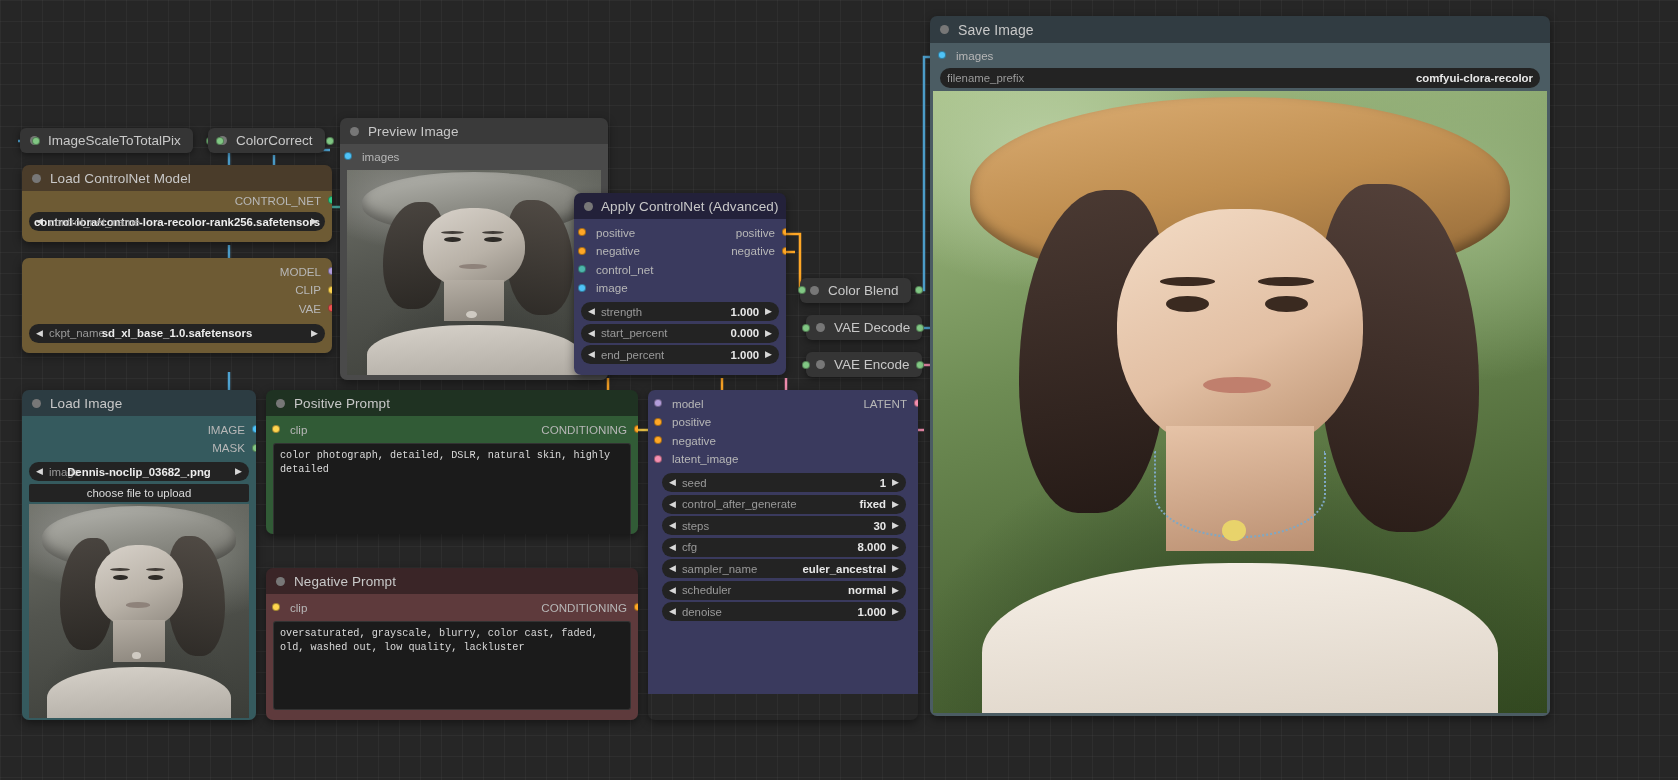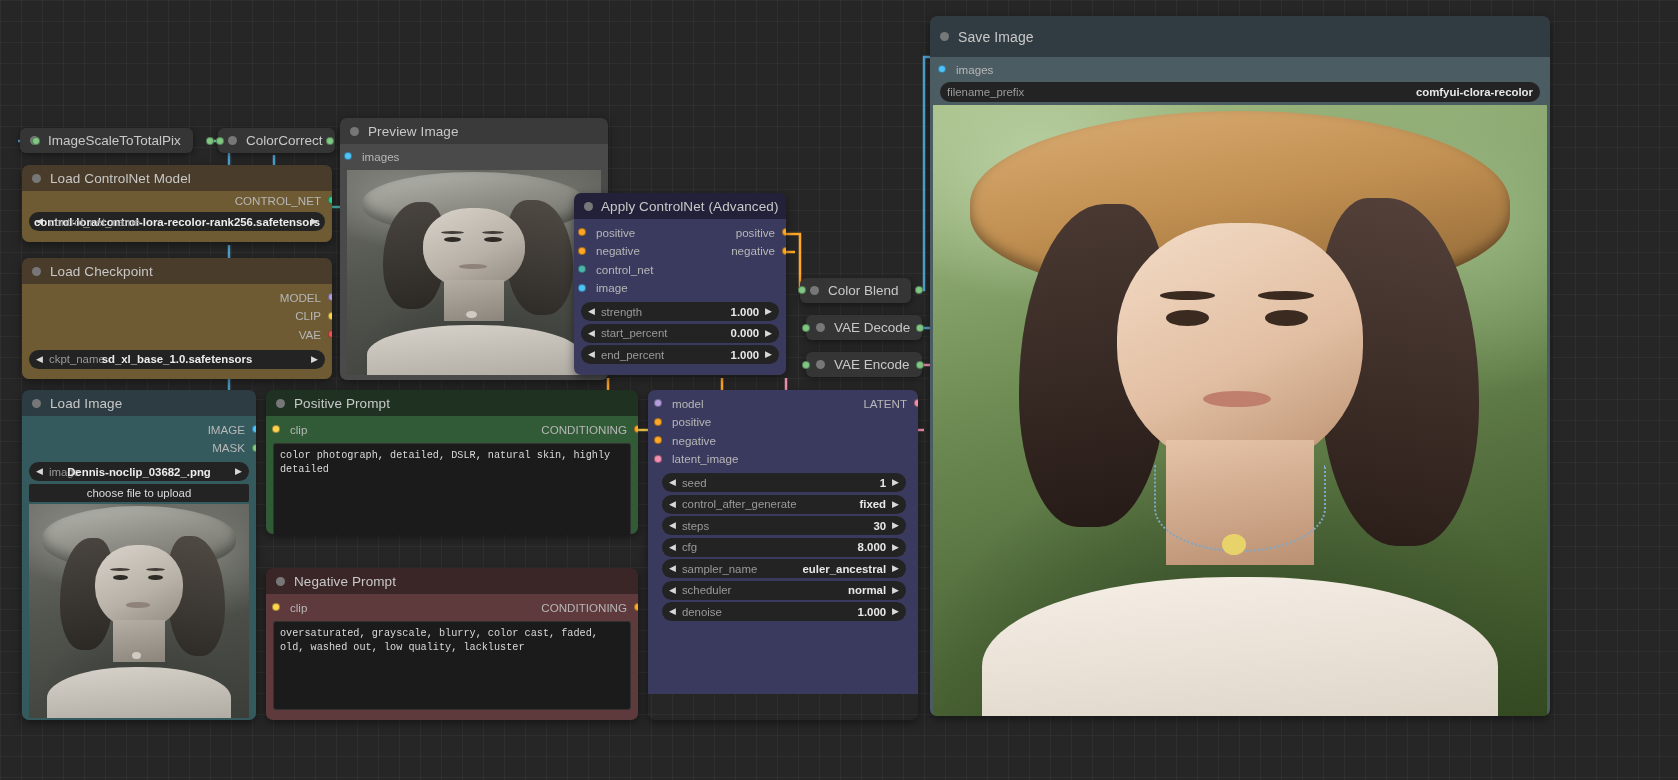--- a/index.html
+++ b/index.html
@@ -300,21 +300,21 @@
     <path d="M18 141 L40 141" stroke="#4fa3d1" stroke-width="2.5" fill="none"></path>
   </svg>
 
   <div class="node-collapsed" style="left:20px; top:128px;">
     <span class="collapse-dot"></span>
     <span>ImageScaleToTotalPix</span>
   </div>
   <div class="dot left" style="position:absolute; left:32px; top:141px; background:#81c784;"></div>
   <div class="dot left" style="position:absolute; left:206px; top:141px; background:#81c784;"></div>
 
-  <div class="node-collapsed" style="left:218px; top:128px;justify-content:center;">
+  <div class="node-collapsed" style="left:208px; top:128px;justify-content:center;">
     <span class="collapse-dot"></span>
     <span>ColorCorrect</span>
   </div>
   <div class="dot left" style="position:absolute; left:216px; top:141px; background:#81c784;"></div>
   <div class="dot left" style="position:absolute; left:326px; top:141px; background:#81c784;"></div>
 
   <div class="node t-brown" style="left:22px; top:165px; width:310px;">
     <div class="node-title">
       <span class="collapse-dot"></span>
       <span>Load ControlNet Model</span>
@@ -327,24 +327,20 @@
       <div class="widget combo-overlap">
         <span class="arrowL">◀</span>
         <span class="wval">control-lora/control-lora-recolor-rank256.safetensors</span>
         <span class="wname">control_net_name</span>
         <span class="arrowR" style="margin-left:auto; position:relative; z-index:2;">▶</span>
       </div>
     </div>
   </div>
 
   <div class="node t-brown" style="left:22px; top:258px; width:310px;">
-    <div class="node-title">
-      <span class="collapse-dot"></span>
-      <span>Load Checkpoint</span>
-    </div>
     <div class="node-body" style="padding-top:4px; padding-bottom:8px;">
       <div class="slot-row">
         <span class="out">MODEL</span>
         <span class="dot right" style="background:#b39ddb;"></span>
       </div>
       <div class="slot-row">
         <span class="out">CLIP</span>
         <span class="dot right" style="background:#ffd54f;"></span>
       </div>
       <div class="slot-row">
@@ -591,21 +587,21 @@
   <div class="dot left" style="position:absolute; left:916px; top:328px; background:#81c784;"></div>
 
   <div class="node-collapsed" style="left:806px; top:352px;">
     <span class="collapse-dot"></span>
     <span>VAE Encode</span>
   </div>
   <div class="dot left" style="position:absolute; left:802px; top:365px; background:#81c784;"></div>
   <div class="dot left" style="position:absolute; left:916px; top:365px; background:#81c784;"></div>
 
   <div class="node t-slate" style="left:930px; top:16px; width:620px; height:700px;">
-    <div class="node-title" style="height:41px; font-size:14px;">
+    <div class="node-title" style="height:27px; font-size:14px;">
       <span class="collapse-dot"></span>
       <span>Save Image</span>
     </div>
     <div class="node-body" style="height:673px; padding-top:3px;">
       <div class="slot-row">
         <span class="dot left" style="background:#4fc3f7; left:8px;"></span>
         <span class="in" style="margin-left:15px;">images</span>
       </div>
       <div class="widget" style="margin:3px 10px; height:20px;">
         <span class="wname">filename_prefix</span>

